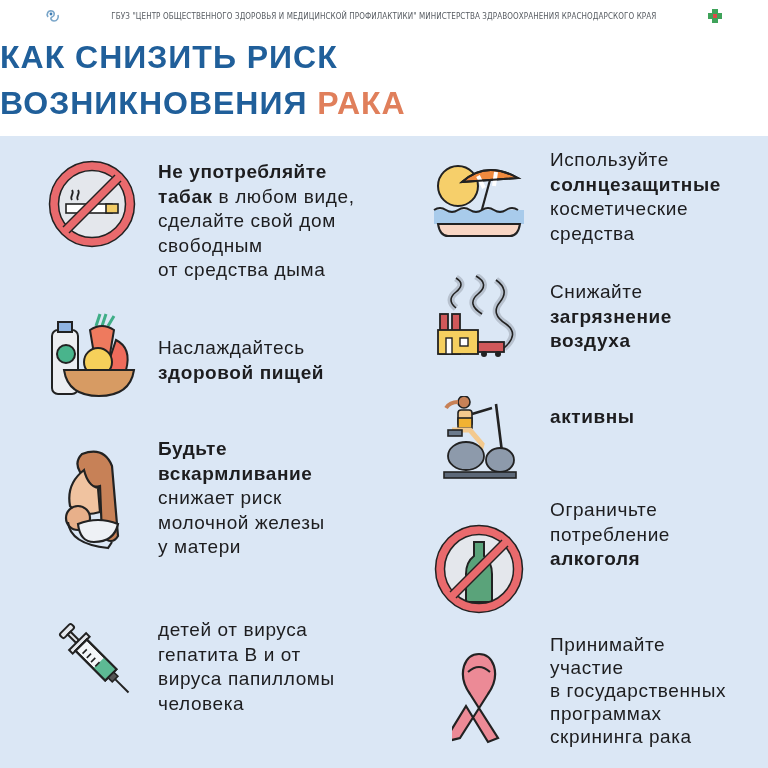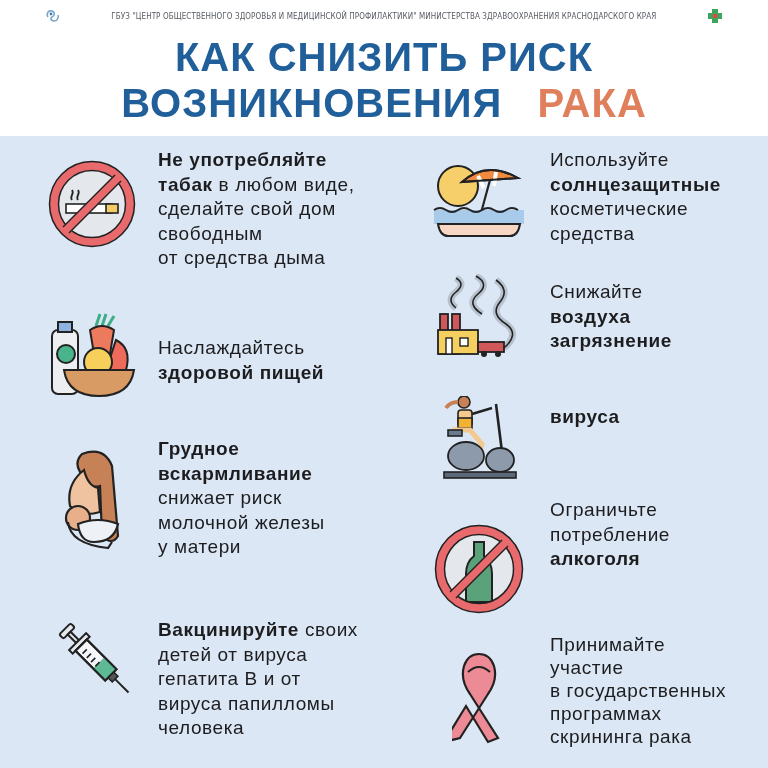--- a/index.html
+++ b/index.html
@@ -10,25 +10,25 @@
     position: absolute; left: 0; top: 0; width: 768px; height: 32px;
     display: flex; align-items: center; justify-content: center; gap: 6px;
   }
   .topbar .org {
     font-size: 8.4px; color: #555a60; letter-spacing: 0.1px; white-space: nowrap;
     font-family: "DejaVu Sans", sans-serif; transform: scaleX(0.86); transform-origin: center;
   }
   .logo { width: 16px; height: 16px; display: inline-block; }
 
   .title {
-    position: absolute; left: 0; top: 34px; width: 768px; text-align: center;
-    font-weight: 900; color: #205f9a; font-size: 40px; line-height: 46px;
+    position: absolute; left: 0; top: 34px; width: 768px; 
+    font-weight: 900; color: #205f9a; font-size: 32px; line-height: 46px;
     letter-spacing: 1px; font-family: "Liberation Sans", sans-serif;
   }
-  .title .accent { color: #e07f5b; margin-left: 23px; }
+  .title .accent { color: #e07f5b; }
 
   .panel {
     position: absolute; left: 0; top: 136px; width: 768px; height: 632px;
     background: #dbe7f5;
   }
 
   .item { position: absolute; display: flex; align-items: flex-start; }
   .item .icon { position: absolute; }
   .item .text {
     position: absolute; font-size: 19px; line-height: 24.5px; color: #1d1d1f;
@@ -69,21 +69,21 @@
     <circle cx="44" cy="44" r="38" fill="none" stroke="#e96a6d" stroke-width="9"></circle>
     <circle cx="44" cy="44" r="42.5" fill="none" stroke="#222" stroke-width="1.5"></circle>
     <circle cx="44" cy="44" r="33.5" fill="none" stroke="#222" stroke-width="1.5"></circle>
     <rect x="18" y="44" width="46" height="9" fill="#fff" stroke="#222" stroke-width="1.6"></rect>
     <rect x="58" y="44" width="12" height="9" fill="#f2cc66" stroke="#222" stroke-width="1.6"></rect>
     <path d="M24 40 c-3 -4 3 -6 0 -10 M30 40 c-3 -4 3 -6 0 -10" fill="none" stroke="#222" stroke-width="1.8"></path>
     <line x1="18" y1="70" x2="70" y2="18" stroke="#e96a6d" stroke-width="9"></line>
     <line x1="15" y1="67" x2="67" y2="15" stroke="#222" stroke-width="1.4"></line>
     <line x1="21" y1="73" x2="73" y2="21" stroke="#222" stroke-width="1.4"></line>
   </svg>
-  <div class="text" style="left:158px;top:148px">
+  <div class="text" style="left:158px;top:160px">
     <span class="line"><b>Не употребляйте</b><span></span></span>
     <span class="line"><b>табак</b><span> в любом виде,</span></span>
     <span class="line"><b></b><span>сделайте свой дом</span></span>
     <span class="line"><b></b><span>свободным</span></span>
     <span class="line"><b></b><span>от средства дыма</span></span>
   </div>
 </div>
 
 <div class="item">
   <svg class="icon" style="left:46px;top:310px;width:92px;height:90px" viewBox="0 0 92 90">
@@ -104,21 +104,21 @@
 
 <div class="item">
   <svg class="icon" style="left:62px;top:448px;width:70px;height:106px" viewBox="0 0 70 106">
     <path d="M20 6 q22 -8 30 12 l6 70 q-6 10 -16 0 l-2 -50 q-14 4 -20 -14 q-6 -10 2 -18 z" fill="#c78157" stroke="#222" stroke-width="2.2"></path>
     <path d="M22 22 q4 16 14 18 l2 24 q-20 6 -30 -6 q-4 -22 14 -36 z" fill="#f0c3a0" stroke="#222" stroke-width="2.2"></path>
     <circle cx="16" cy="70" r="12" fill="#e8b08a" stroke="#222" stroke-width="2.2"></circle>
     <path d="M16 76 q20 -8 40 0 q-4 18 -24 18 q-14 0 -16 -18 z" fill="#eef1f5" stroke="#222" stroke-width="2.2"></path>
     <path d="M6 74 q2 22 40 26 l4 -6" fill="none" stroke="#222" stroke-width="2.2"></path>
   </svg>
   <div class="text" style="left:158px;top:437px">
-    <span class="line"><b>Грудное</b><span></span></span>
+    <span class="line"><b>Будьте</b><span></span></span>
     <span class="line"><b>вскармливание</b><span></span></span>
     <span class="line"><b></b><span>снижает риск</span></span>
     <span class="line"><b></b><span>молочной железы</span></span>
     <span class="line"><b></b><span>у матери</span></span>
   </div>
 </div>
 
 <div class="item">
   <svg class="icon" style="left:50px;top:614px;width:92px;height:92px" viewBox="0 0 92 92">
     <g transform="rotate(-45 46 46)">
@@ -127,21 +127,20 @@
       <rect x="34" y="20" width="24" height="5" fill="#e4e7ec" stroke="#222" stroke-width="2"></rect>
       <rect x="38" y="25" width="16" height="42" fill="#f4f6f9" stroke="#222" stroke-width="2"></rect>
       <rect x="38" y="50" width="16" height="17" fill="#5dba94"></rect>
       <rect x="38" y="25" width="16" height="42" fill="none" stroke="#222" stroke-width="2"></rect>
       <path d="M41 32 h6 M41 38 h6 M41 44 h6 M41 50 h6" stroke="#222" stroke-width="1.6"></path>
       <rect x="42" y="67" width="8" height="6" fill="#555" stroke="#222" stroke-width="1.6"></rect>
       <line x1="46" y1="73" x2="46" y2="92" stroke="#222" stroke-width="2"></line>
     </g>
   </svg>
   <div class="text" style="left:158px;top:618px">
-    <span class="line"><b>Вакцинируйте</b><span> своих</span></span>
     <span class="line"><b></b><span>детей от вируса</span></span>
     <span class="line"><b></b><span>гепатита В и от</span></span>
     <span class="line"><b></b><span>вируса папилломы</span></span>
     <span class="line"><b></b><span>человека</span></span>
   </div>
 </div>
 
 <div class="item">
   <svg class="icon" style="left:432px;top:160px;width:94px;height:80px" viewBox="0 0 94 80">
     <circle cx="26" cy="26" r="20" fill="#f6cf6a" stroke="#222" stroke-width="2"></circle>
@@ -169,40 +168,40 @@
     <rect x="16" y="40" width="8" height="40" fill="#d0585a" stroke="#222" stroke-width="1.8"></rect>
     <rect x="2" y="56" width="40" height="24" fill="#f5cf5f" stroke="#222" stroke-width="1.8"></rect>
     <rect x="10" y="64" width="6" height="16" fill="#fff" stroke="#222" stroke-width="1.4"></rect>
     <rect x="24" y="64" width="8" height="8" fill="#fff" stroke="#222" stroke-width="1.4"></rect>
     <rect x="42" y="68" width="26" height="10" fill="#d0585a" stroke="#222" stroke-width="1.8"></rect>
     <circle cx="48" cy="80" r="3" fill="#222"></circle>
       <circle cx="62" cy="80" r="3" fill="#222"></circle>
   </svg>
   <div class="text" style="left:550px;top:280px">
     <span class="line"><b></b><span>Снижайте</span></span>
+    <span class="line"><b>загрязнение</b><span></span></span>
     <span class="line"><b>воздуха</b><span></span></span>
-    <span class="line"><b>загрязнение</b><span></span></span>
   </div>
 </div>
 
 <div class="item">
   <svg class="icon" style="left:440px;top:396px;width:80px;height:86px" viewBox="0 0 80 86">
     <circle cx="24" cy="6" r="6" fill="#c78157" stroke="#222" stroke-width="1.6"></circle>
     <path d="M18 6 q-8 0 -12 6" stroke="#c78157" stroke-width="4" fill="none"></path>
     <rect x="18" y="14" width="14" height="16" rx="3" fill="#f3c98e" stroke="#222" stroke-width="1.6"></rect>
     <rect x="18" y="22" width="14" height="10" fill="#f2b233" stroke="#222" stroke-width="1.6"></rect>
     <path d="M12 34 h18 l12 14 l-4 14" fill="none" stroke="#f3c98e" stroke-width="5"></path>
     <path d="M32 18 l20 -6 M56 8 l8 64" stroke="#222" stroke-width="2.6" fill="none"></path>
     <rect x="8" y="34" width="14" height="6" fill="#6b7a8c" stroke="#222" stroke-width="1.6"></rect>
     <ellipse cx="26" cy="60" rx="18" ry="14" fill="#8d9aab" stroke="#222" stroke-width="1.8"></ellipse>
     <ellipse cx="60" cy="64" rx="14" ry="12" fill="#8d9aab" stroke="#222" stroke-width="1.8"></ellipse>
     <rect x="4" y="76" width="72" height="6" fill="#5c6878" stroke="#222" stroke-width="1.6"></rect>
   </svg>
   <div class="text" style="left:550px;top:405px">
-    <span class="line"><b>вируса</b><span></span></span>
+    <span class="line"><b>активны</b><span></span></span>
   </div>
 </div>
 
 <div class="item">
   <svg class="icon" style="left:434px;top:524px;width:90px;height:90px" viewBox="0 0 90 90">
     <circle cx="45" cy="45" r="39" fill="#e4e7ec"></circle>
     <path d="M40 18 h10 v14 q8 6 8 18 v28 h-26 v-28 q0 -12 8 -18 z" fill="#5aa37a" stroke="#222" stroke-width="2"></path>
     <circle cx="45" cy="45" r="39" fill="none" stroke="#e96a6d" stroke-width="9"></circle>
     <circle cx="45" cy="45" r="43.5" fill="none" stroke="#222" stroke-width="1.5"></circle>
     <circle cx="45" cy="45" r="34.5" fill="none" stroke="#222" stroke-width="1.5"></circle>

